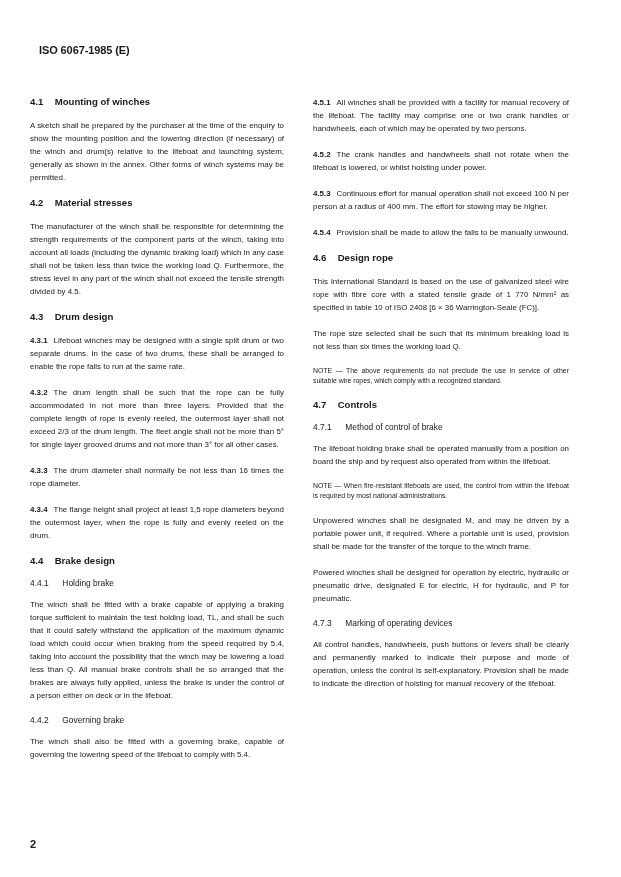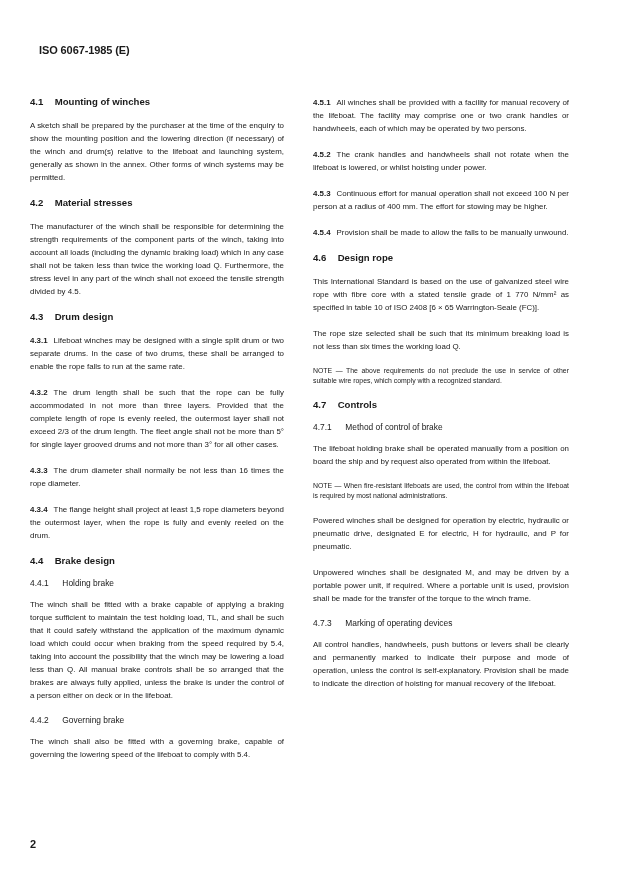--- a/index.html
+++ b/index.html
@@ -47,29 +47,29 @@
   <p>The winch shall also be fitted with a governing brake, capable of governing the lowering speed of the lifeboat to comply with 5.4.</p>
 </div>
 
 <div class="col col-right">
   <p><b>4.5.1</b><span>All winches shall be provided with a facility for manual recovery of the lifeboat. The facility may comprise one or two crank handles or handwheels, each of which may be operated by two persons.</span></p>
   <p><b>4.5.2</b><span>The crank handles and handwheels shall not rotate when the lifeboat is lowered, or whilst hoisting under power.</span></p>
   <p><b>4.5.3</b><span>Continuous effort for manual operation shall not exceed 100 N per person at a radius of 400 mm. The effort for stowing may be higher.</span></p>
   <p><b>4.5.4</b><span>Provision shall be made to allow the falls to be manually unwound.</span></p>
 
   <div class="h2"><span class="num">4.6</span> <span>Design rope</span></div>
-  <p>This International Standard is based on the use of galvanized steel wire rope with fibre core with a stated tensile grade of 1 770 N/mm² as specified in table 10 of ISO 2408 [6 × 65 Warrington-Seale (FC)].</p>
+  <p>This International Standard is based on the use of galvanized steel wire rope with fibre core with a stated tensile grade of 1 770 N/mm² as specified in table 10 of ISO 2408 [6 × 36 Warrington-Seale (FC)].</p>
   <p>The rope size selected shall be such that its minimum breaking load is not less than six times the working load Q.</p>
   <div class="note">NOTE — The above requirements do not preclude the use in service of other suitable wire ropes, which comply with a recognized standard.</div>
 
   <div class="h2"><span class="num">4.7</span> <span>Controls</span></div>
   <div class="h3"><span class="num">4.7.1</span> <span>Method of control of brake</span></div>
   <p>The lifeboat holding brake shall be operated manually from a position on board the ship and by request also operated from within the lifeboat.</p>
   <div class="note">NOTE — When fire-resistant lifeboats are used, the control from within the lifeboat is required by most national administrations.</div>
 
+  <p>Unpowered winches shall be designated M, and may be driven by a portable power unit, if required. Where a portable unit is used, provision shall be made for the transfer of the torque to the winch frame.</p>
   <p>Powered winches shall be designed for operation by electric, hydraulic or pneumatic drive, designated E for electric, H for hydraulic, and P for pneumatic.</p>
-  <p>Unpowered winches shall be designated M, and may be driven by a portable power unit, if required. Where a portable unit is used, provision shall be made for the transfer of the torque to the winch frame.</p>
 
   <div class="h3"><span class="num">4.7.3</span> <span>Marking of operating devices</span></div>
   <p>All control handles, handwheels, push buttons or levers shall be clearly and permanently marked to indicate their purpose and mode of operation, unless the control is self-explanatory. Provision shall be made to indicate the direction of hoisting for manual recovery of the lifeboat.</p>
 </div>
 
 <div class="page-num">2</div>
 
 </body></html>

